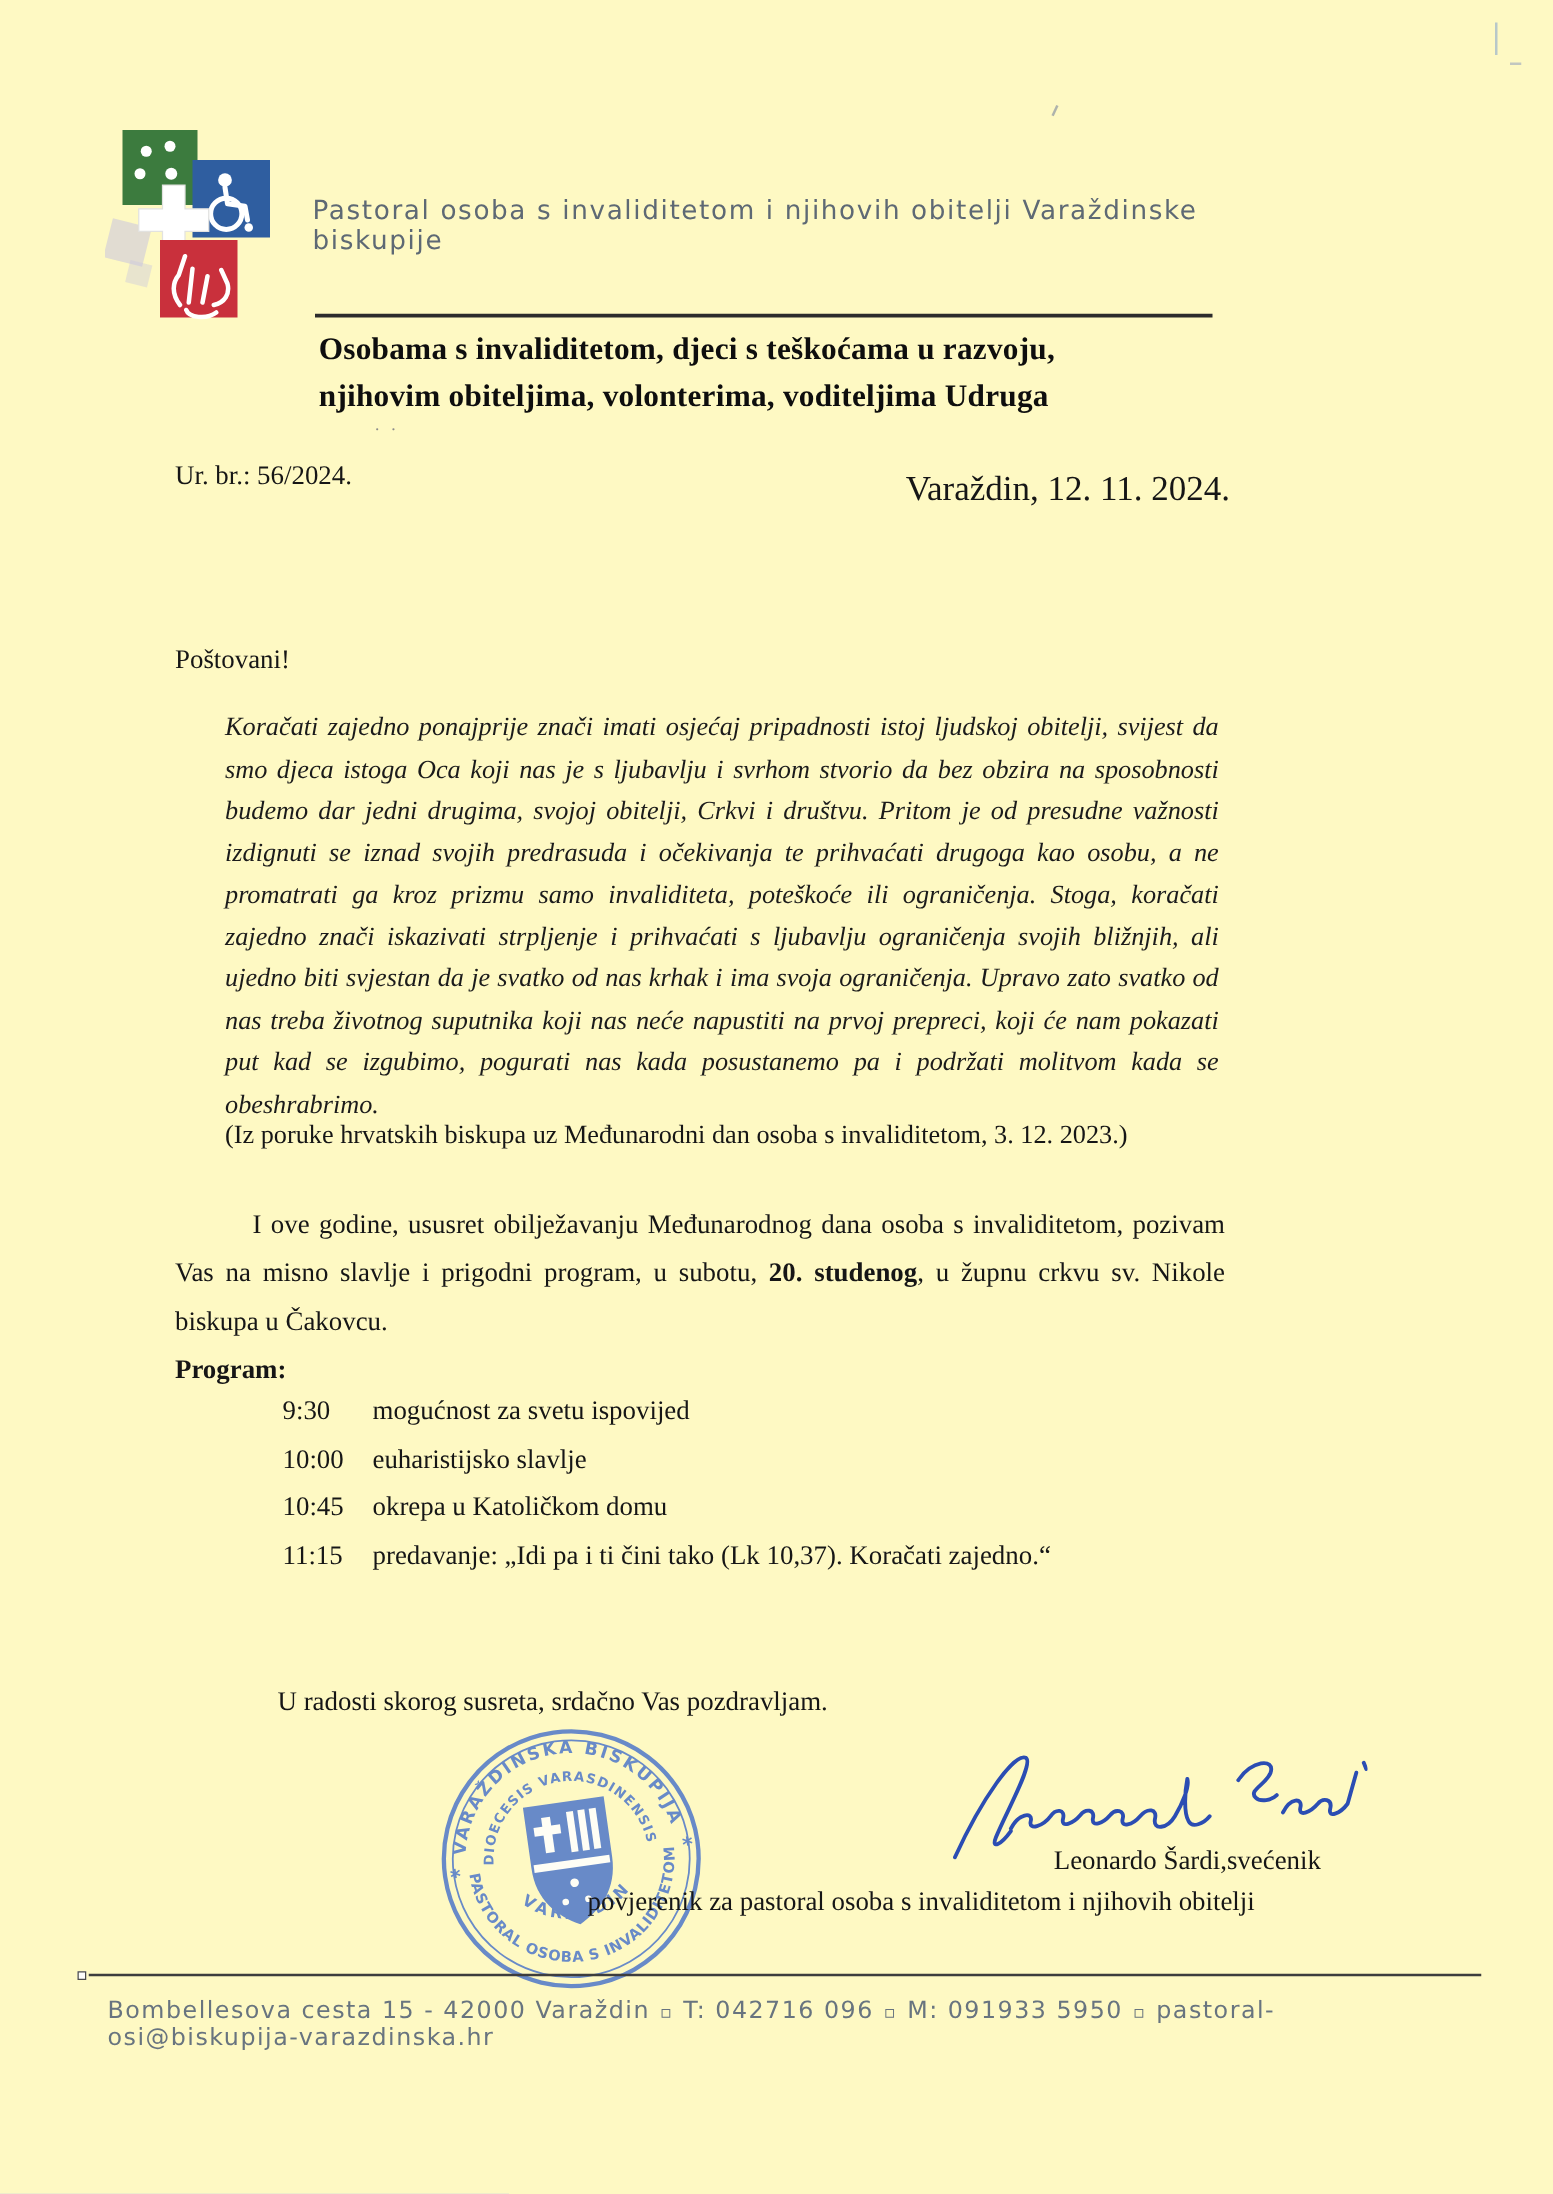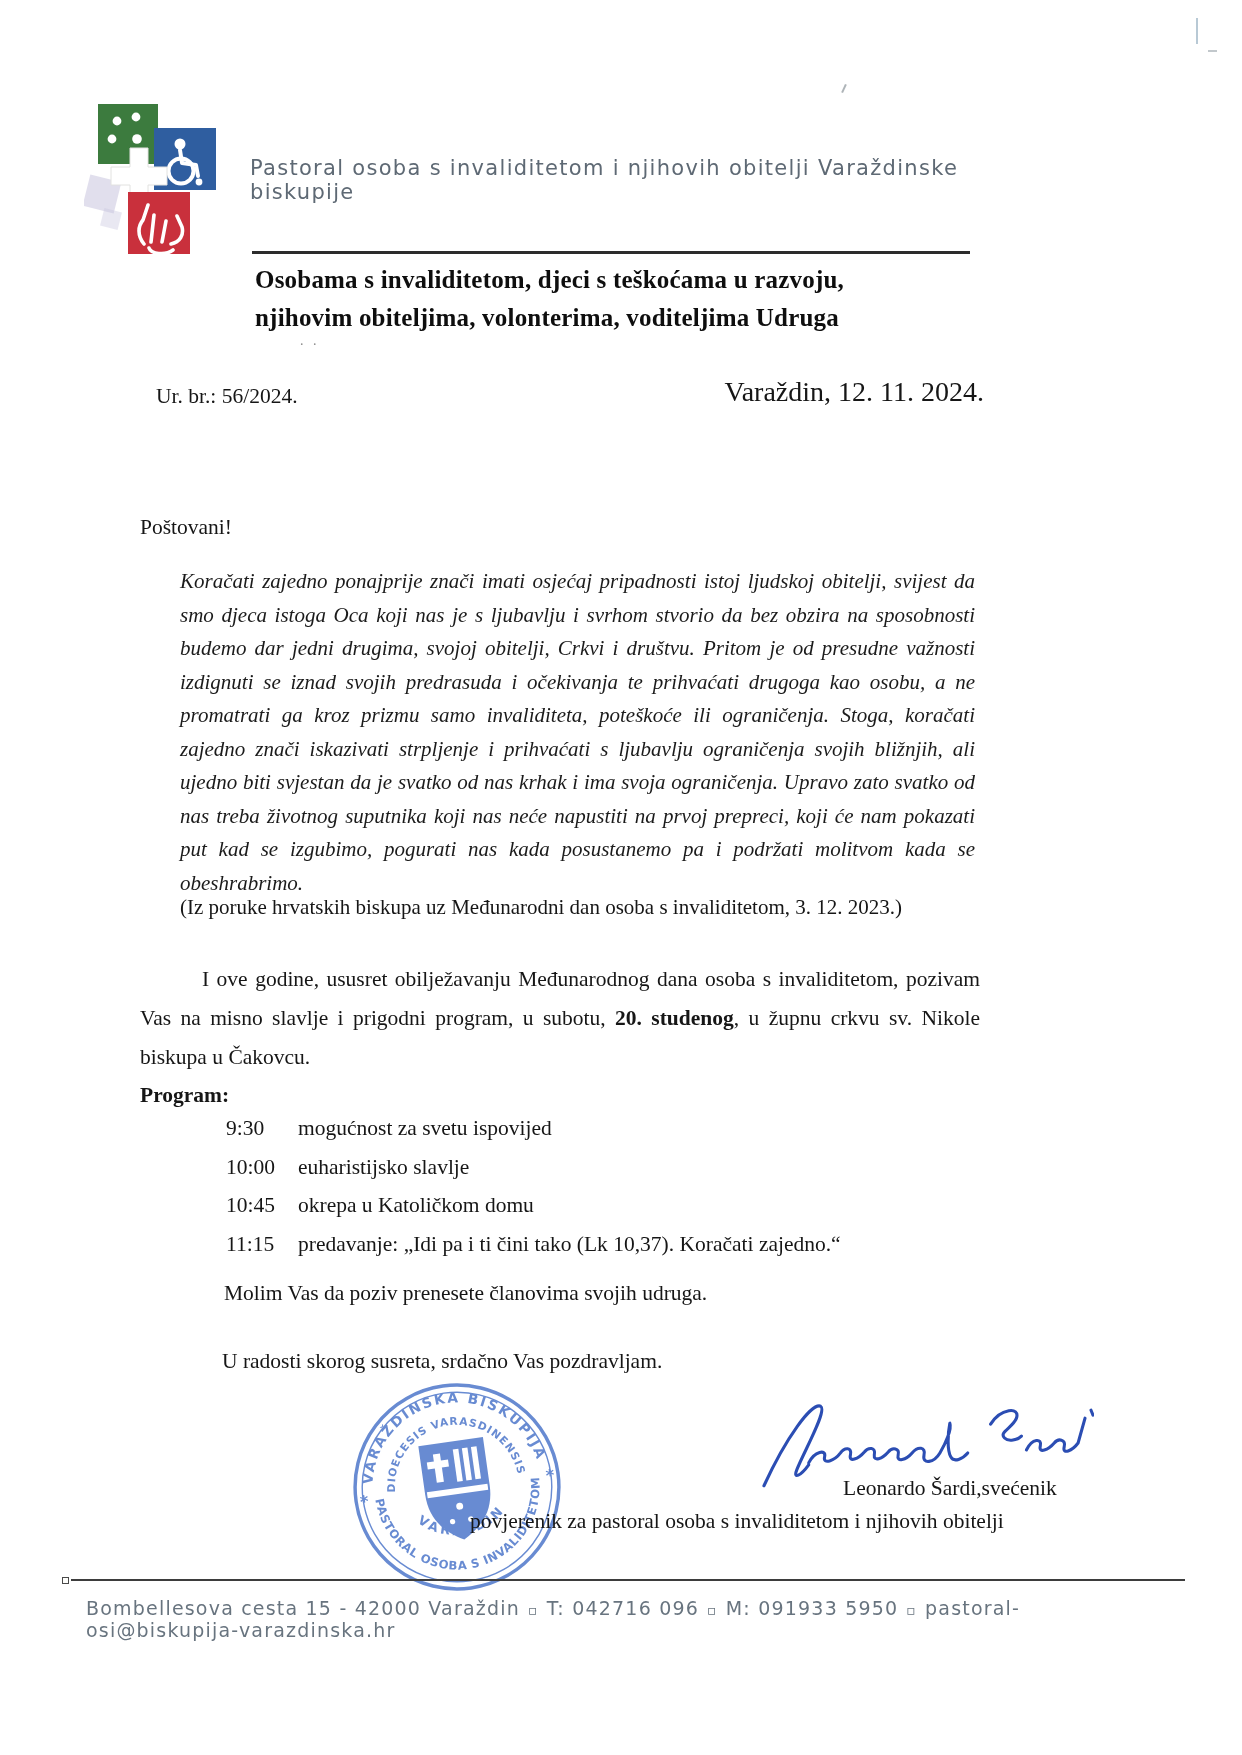--- a/index.html
+++ b/index.html
@@ -1,37 +1,37 @@
 <!DOCTYPE html>
 <html lang="hr"><head>
 <meta charset="utf-8">
 <title>Scanned letter</title>
 <style>
   html,body{margin:0;padding:0;background:#d9d9d9;}
   .page{
     position:relative;width:1242px;height:1755px;margin:0 auto;
-    background:#ffffff;overflow:hidden;
+    background:#fef9c3;overflow:hidden;
     font-family:"Liberation Serif","DejaVu Serif",serif;color:#161616;
   }
   .abs{position:absolute;}
   .sr-only{position:absolute;width:1px;height:1px;overflow:hidden;clip:rect(0 0 0 0);white-space:nowrap;}
   
   .org-line{
     left:250px;top:156px;width:740px;
     font-family:"DejaVu Sans",sans-serif;font-size:21px;letter-spacing:1.3px;
     color:#5e6974;font-weight:400;
   }
   .head-rule{left:252px;top:251px;width:718px;height:3px;background:#2c2c2c;}
   .recipients{
     left:255px;top:261px;width:720px;
     font-size:25px;font-weight:bold;line-height:38px;letter-spacing:.2px;color:#0e0e0e;
   }
   .heading-dots{left:300px;top:333px;font-size:14px;color:#8b8b8b;letter-spacing:3px;}
   
-  .ref-number{left:140px;top:384px;font-size:21.5px;margin-left:16px;}
+  .ref-number{left:140px;top:368px;font-size:21.5px;}
   .place-date{right:258px;top:376px;font-size:28px;}
   
   .subject{left:140px;top:458px;font-size:21.5px;width:860px;}
   .subject b{font-weight:bold;}
   .subject i{font-style:italic;}
   .salutation{left:140px;top:515px;font-size:21.5px;}
   
   .quote{
     left:180px;top:565px;width:795px;
     font-size:21px;font-style:italic;line-height:33.5px;text-align:justify;color:#1b1b1b;
@@ -141,21 +141,20 @@
     <div class="program-row">
       <span class="program-time">10:45</span>
       <span>okrepa u Katoličkom domu</span>
     </div>
     <div class="program-row">
       <span class="program-time">11:15</span>
       <span>predavanje: „Idi pa i ti čini tako (Lk 10,37). Koračati zajedno.“</span>
     </div>
   </div>
 
-  <div class="abs request">Molim Vas da poziv prenesete članovima svojih udruga.</div>
   <div class="abs closing">U radosti skorog susreta, srdačno Vas pozdravljam.</div>
 
   <svg class="abs stamp" viewBox="0 0 210 210" aria-hidden="true">
     <defs>
       <path id="arcTop" d="M 22,105 A 83,83 0 1 1 188,105"></path>
       <path id="arcTopIn" d="M 44,105 A 61,61 0 1 1 166,105"></path>
       <path id="arcBot" d="M 24,105 A 81,81 0 0 0 186,105"></path>
       <path id="arcBotIn" d="M 52,122 A 62,62 0 0 0 158,122"></path>
     </defs>
     <g fill="#4a74c9" stroke="#4a74c9" opacity="0.9">

